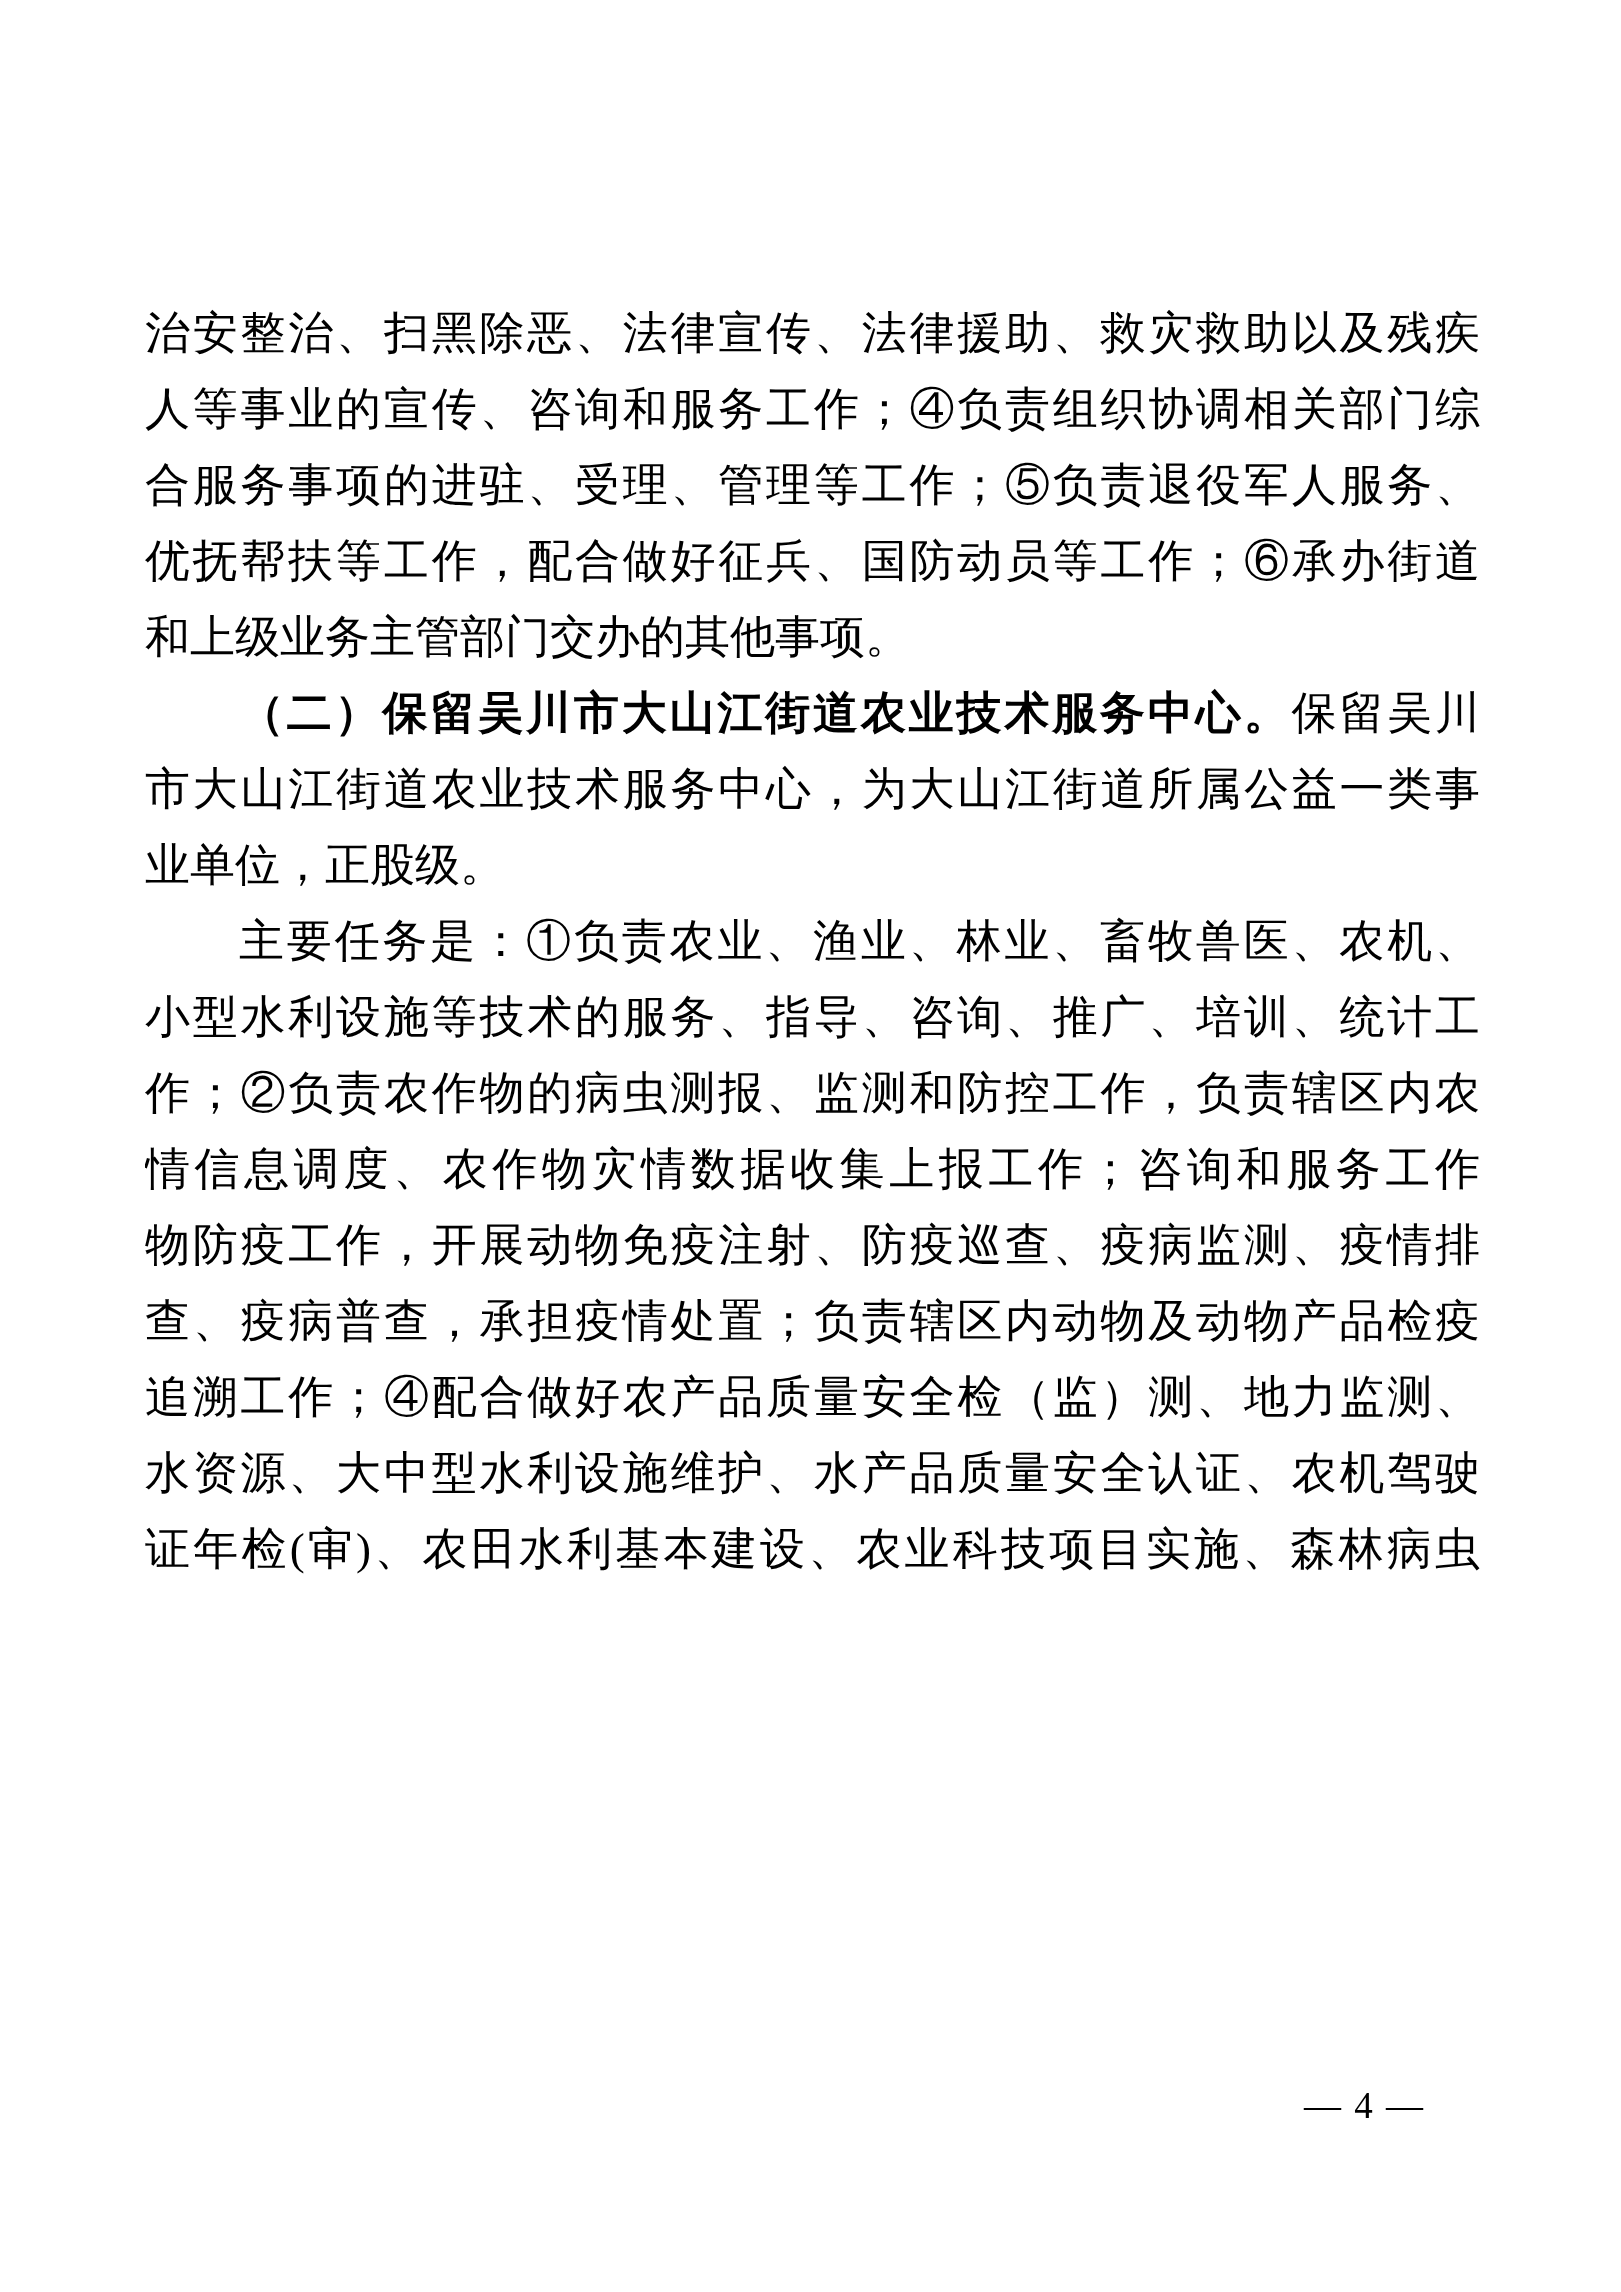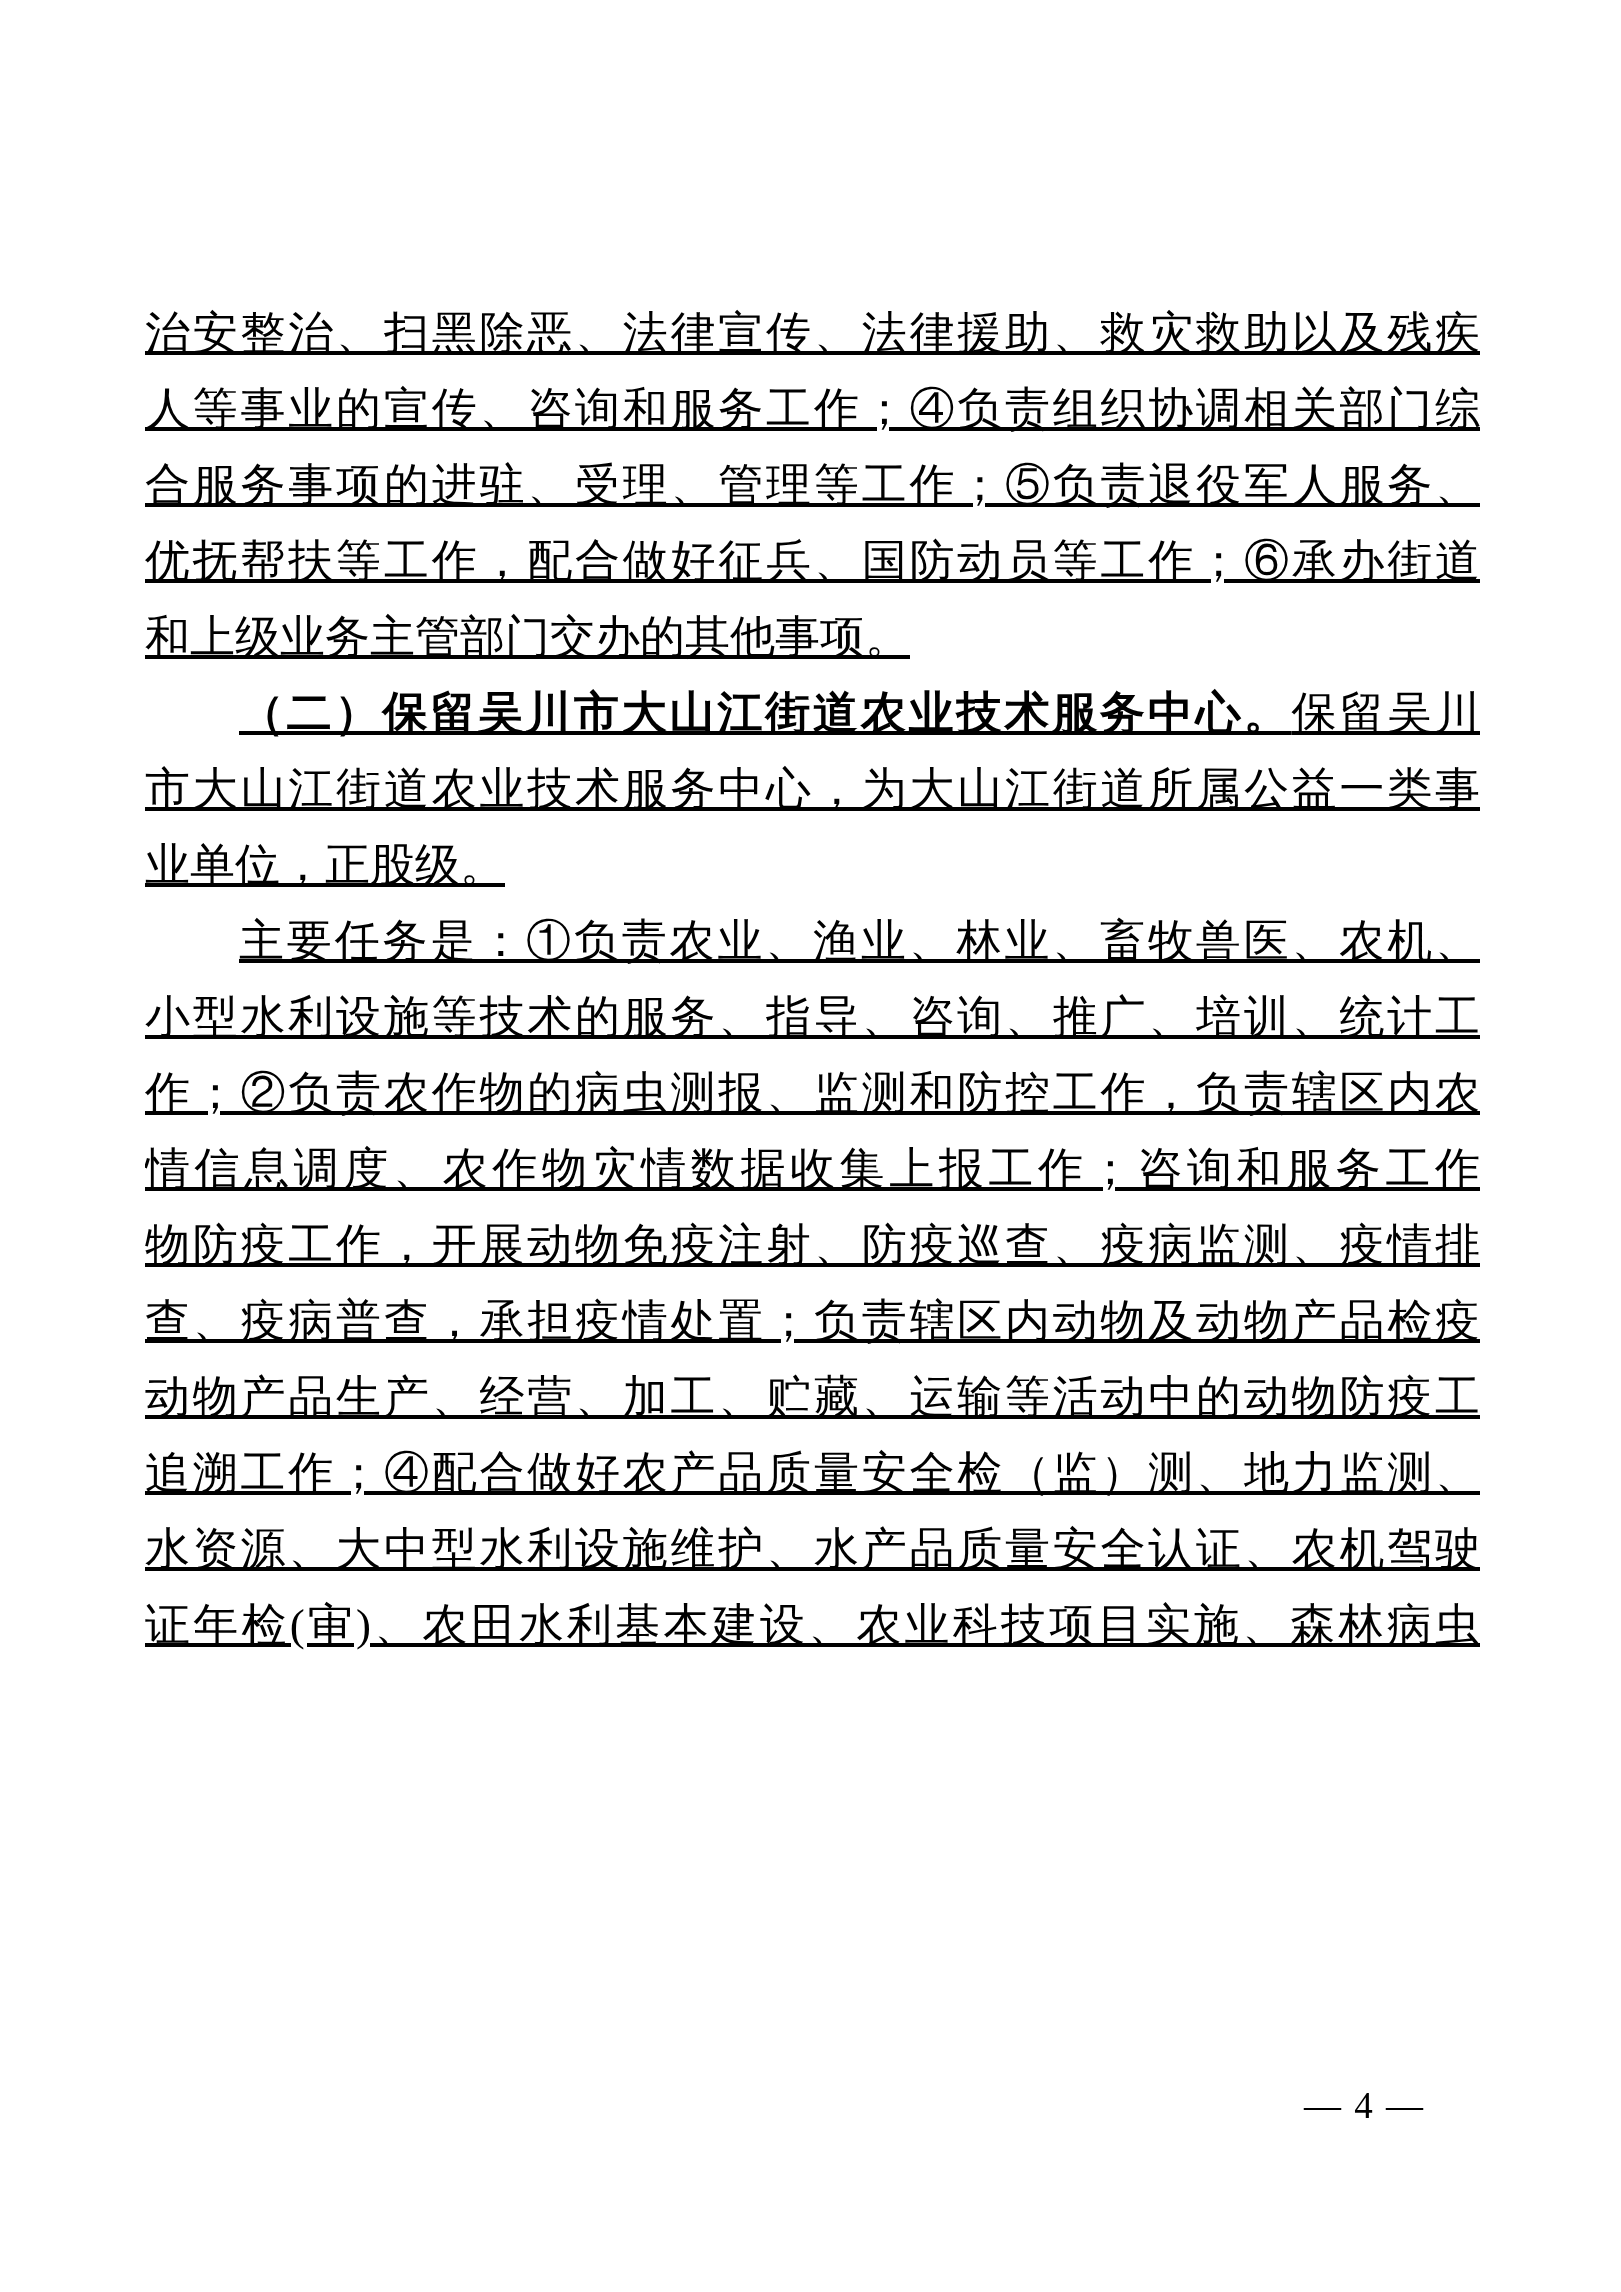--- a/index.html
+++ b/index.html
@@ -32,21 +32,20 @@
     letter-spacing: 0;
     color: #000000;
   }
   .line {
     height: 76px;
     overflow: hidden;
     white-space: nowrap;
     text-align: justify;
     text-align-last: justify;
     text-justify: inter-character;
-    text-decoration: underline;
   }
   .line.para-end {
     text-align: center;
     text-align-last: left;
   }
   .line.indent {
     text-indent: 94px;
   }
   .line .bold {
     font-weight: bold;
@@ -73,20 +72,19 @@
       <div class="line para-end"><span>和上级业务主管部门交办的其他事项。</span></div>
       <div class="line indent"><span class="bold">（二）保留吴川市大山江街道农业技术服务中心。</span><span>保留吴川</span></div>
       <div class="line"><span>市大山江街道农业技术服务中心，为大山江街道所属公益一类事</span></div>
       <div class="line para-end"><span>业单位，正股级。</span></div>
       <div class="line indent"><span>主要任务是：①负责农业、渔业、林业、畜牧兽医、农机、</span></div>
       <div class="line"><span>小型水利设施等技术的服务、指导、咨询、推广、培训、统计工</span></div>
       <div class="line"><span>作；②负责农作物的病虫测报、监测和防控工作，负责辖区内农</span></div>
       <div class="line"><span>情信息调度、农作物灾情数据收集上报工作；咨询和服务工作</span></div>
       <div class="line"><span>物防疫工作，开展动物免疫注射、防疫巡查、疫病监测、疫情排</span></div>
       <div class="line"><span>查、疫病普查，承担疫情处置；负责辖区内动物及动物产品检疫</span></div>
-      <div class="line"><span>动物产品生产、经营、加工、贮藏、运输等活动中的动物防疫工</span></div>
       <div class="line"><span>追溯工作；④配合做好农产品质量安全检（监）测、地力监测、</span></div>
       <div class="line"><span>水资源、大中型水利设施维护、水产品质量安全认证、农机驾驶</span></div>
       <div class="line"><span>证年检(审)、农田水利基本建设、农业科技项目实施、森林病虫</span></div>
     </div>
   <div class="page-number">— 4 —</div>
 </div>
 
 
 </body></html>

